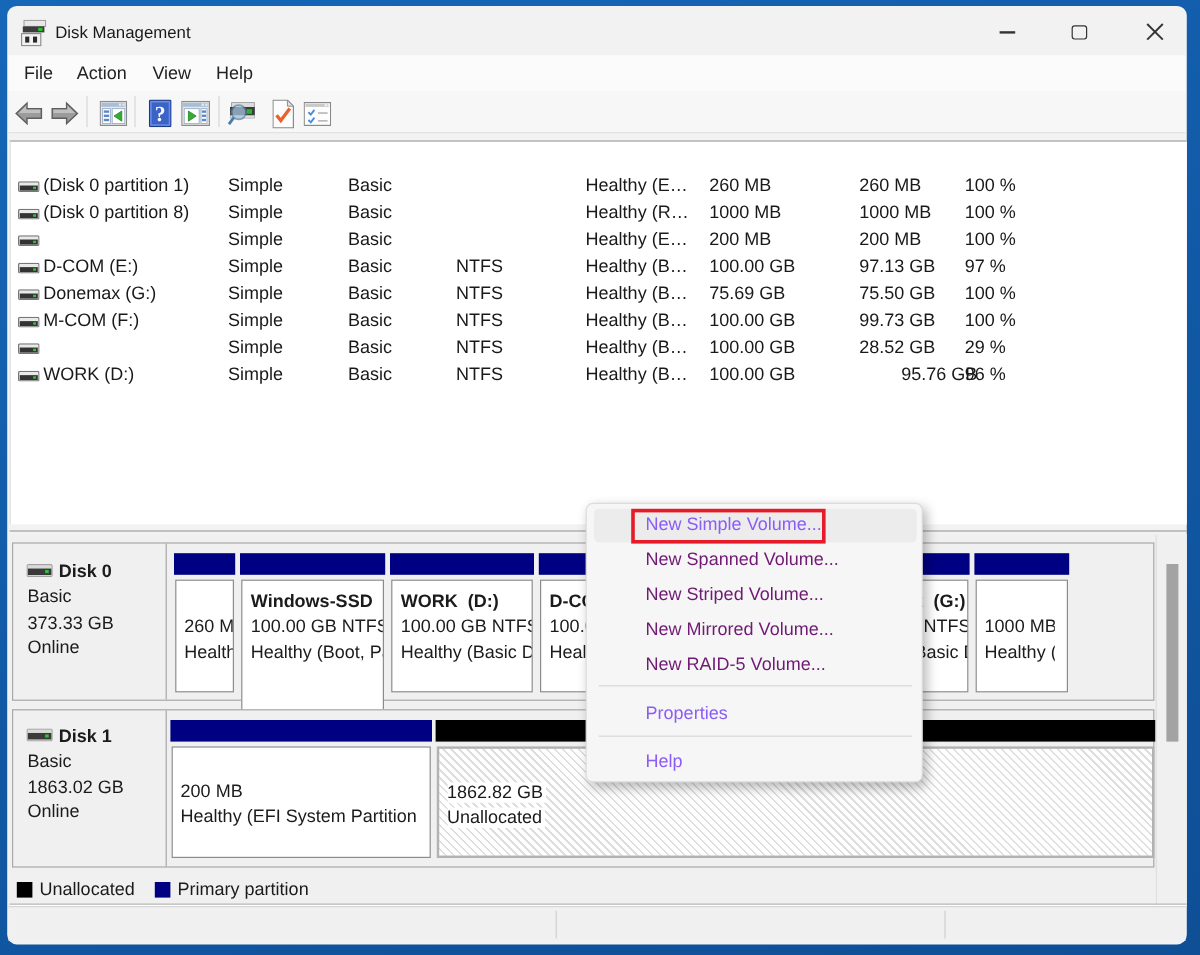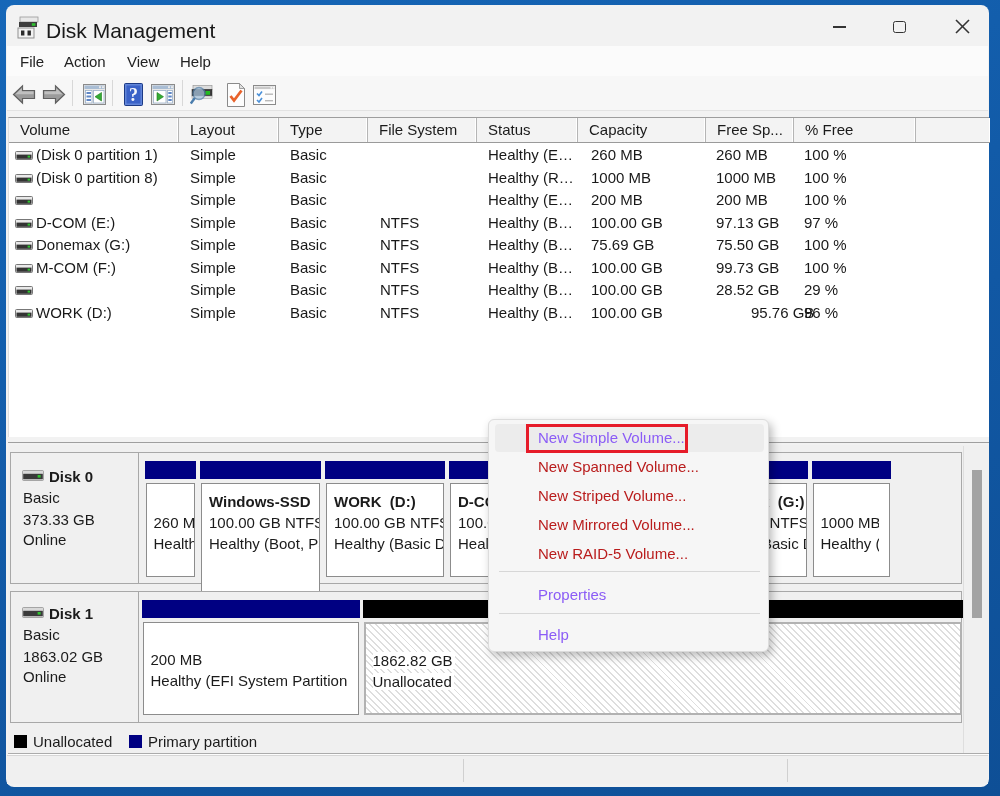--- a/index.html
+++ b/index.html
@@ -9,21 +9,21 @@
   background:linear-gradient(160deg,#1667b8 0%,#1158a4 55%,#0e4f96 100%);
   position:relative;
   color:#1b1b1b;
 }
 .abs { position:absolute; }
 .win {
   position:absolute; left:6px; top:5px; width:983px; height:782px;
   background:#f2f2f2; border-radius:8px;
 }
 
-.title-text { position:absolute; left:46px; top:19px; font-size:21px; color:#191919; }
+.title-text { position:absolute; left:46px; top:19px; font-size:14px; color:#191919; }
 .btn-min { position:absolute; left:833px; top:26px; width:13px; height:1.6px; background:#343434; }
 .btn-max { position:absolute; left:893px; top:21px; width:13px; height:11.5px; border:1.7px solid #343434; border-radius:2.5px; }
 
 .menubar { position:absolute; left:7px; top:46px; width:981px; height:30px; background:#fbfbfb; }
 .menubar span { position:absolute; top:7px; font-size:15px; color:#222; }
 
 .toolbar { position:absolute; left:7px; top:76px; width:981px; height:35px; background:#f7f7f7; border-bottom:1px solid #e2e2e2; }
 .tsep { position:absolute; top:4px; width:1px; height:26px; background:#d8d8d8; }
 
 .tablewrap { position:absolute; left:8px; top:117px; width:981px; height:320px; background:#ffffff; border-top:1px solid #9d9d9d; border-left:1px solid #dedede; }
@@ -47,21 +47,21 @@
 .sbthumb { position:absolute; left:972px; top:470px; width:10px; height:148px; background:#a3a3a3; }
 
 .legend { position:absolute; left:8px; top:727px; width:955px; height:27px; background:#f0f0f0; font-size:15px; }
 .lsq { position:absolute; top:8px; width:13px; height:13px; }
 
 .statusbar { position:absolute; left:7px; top:755px; width:981px; height:29px; background:#f0f0f0; border-top:1px solid #d6d6d6; }
 .ssep { position:absolute; top:3px; width:1px; height:23px; background:#d0d0d0; }
 
 .cmenu { position:absolute; left:488px; top:419px; width:281px; height:233px; background:#f6f6f6; border:1px solid #dcdcdc; border-radius:6px; box-shadow:3px 4px 10px rgba(0,0,0,0.28); }
 .mi { position:absolute; left:6px; width:269px; height:28px; font-size:15px; line-height:28px; padding-left:43px; white-space:nowrap; border-radius:4px; color:#8b5cf6; }
-.mi.dis { color:#b91c1c; }
+.mi.dis { color:#701a75; }
 .msep { position:absolute; left:10px; width:261px; height:1px; background:#d7d7d7; }
 .redbox { position:absolute; left:526px; top:424px; width:162px; height:28.5px; border:3.5px solid #e61b29; }
 </style>
 </head>
 <body>
 <div class="win"></div>
 
 <svg class="abs" style="left:16px;top:15px" width="24" height="24" viewBox="0 0 24 24">
   <rect x="4" y="2" width="18" height="5" fill="#e8e8e8" stroke="#9a9a9a" stroke-width="0.8"></rect>
   <rect x="3" y="7" width="18" height="5" fill="#3c3c3c"></rect>
@@ -152,31 +152,20 @@
   <rect x="1.5" y="1.5" width="20" height="2.6" fill="#c9c9c9"></rect>
   <rect x="17.5" y="1.8" width="1.8" height="1.8" fill="#f4f4f4"></rect>
     <rect x="20" y="1.8" width="1.8" height="1.8" fill="#f4f4f4"></rect>
   <path d="M4 8.5 L6 10.5 L9 6.5" fill="none" stroke="#4a90d9" stroke-width="1.6"></path>
   <path d="M4 15 L6 17 L9 13" fill="none" stroke="#4a90d9" stroke-width="1.6"></path>
   <rect x="12" y="8.5" width="8" height="1.4" fill="#b9b9b9"></rect>
   <rect x="12" y="15" width="8" height="1.4" fill="#b9b9b9"></rect>
 </svg>
 
 <div class="tablewrap">
-  <div class="thead">
-    <div class="th" style="left:0px;width:170px">Volume</div>
-    <div class="th" style="left:170px;width:100px">Layout</div>
-    <div class="th" style="left:270px;width:89px">Type</div>
-    <div class="th" style="left:359px;width:109px">File System</div>
-    <div class="th" style="left:468px;width:101px">Status</div>
-    <div class="th" style="left:569px;width:128px">Capacity</div>
-    <div class="th" style="left:697px;width:88px">Free Sp...</div>
-    <div class="th" style="left:785px;width:122px">% Free</div>
-    <div class="th" style="left:907px;width:74px;border-right:none"></div>
-  </div>
   <div class="trow" style="top:26.0px">
       <svg class="vicon" viewBox="0 0 18 9">
         <rect x="0.5" y="0.5" width="17" height="8" rx="1" fill="#e9e9e9" stroke="#777"></rect>
         <rect x="1.5" y="3.6" width="15" height="4.2" fill="#333"></rect>
         <rect x="12.6" y="4.6" width="2.4" height="2" fill="#2fc32f"></rect>
       </svg>
       <div class="td" style="left:27px;width:146px">(Disk 0 partition 1)</div>
       <div class="td" style="left:181px;width:118px">Simple</div>
       <div class="td" style="left:281px;width:118px">Basic</div>
       <div class="td" style="left:371px;width:118px"></div>

